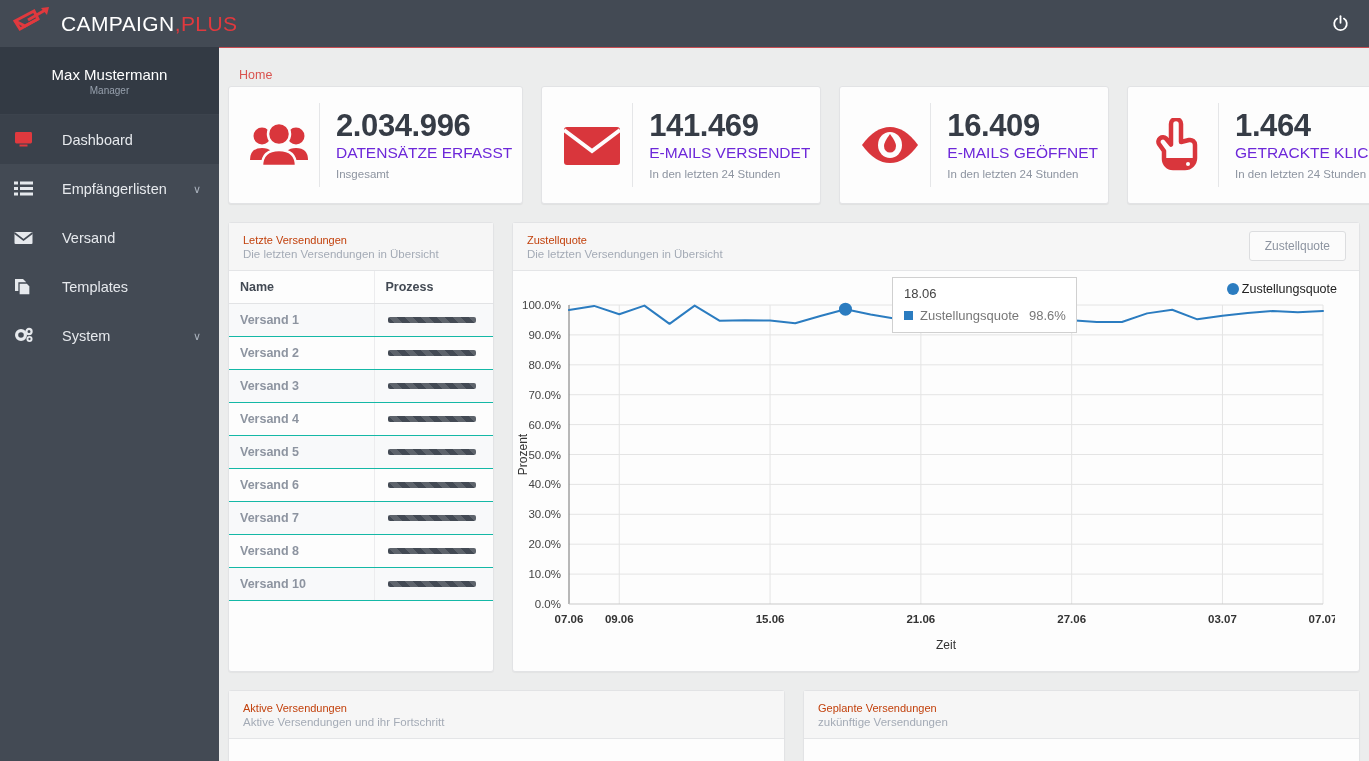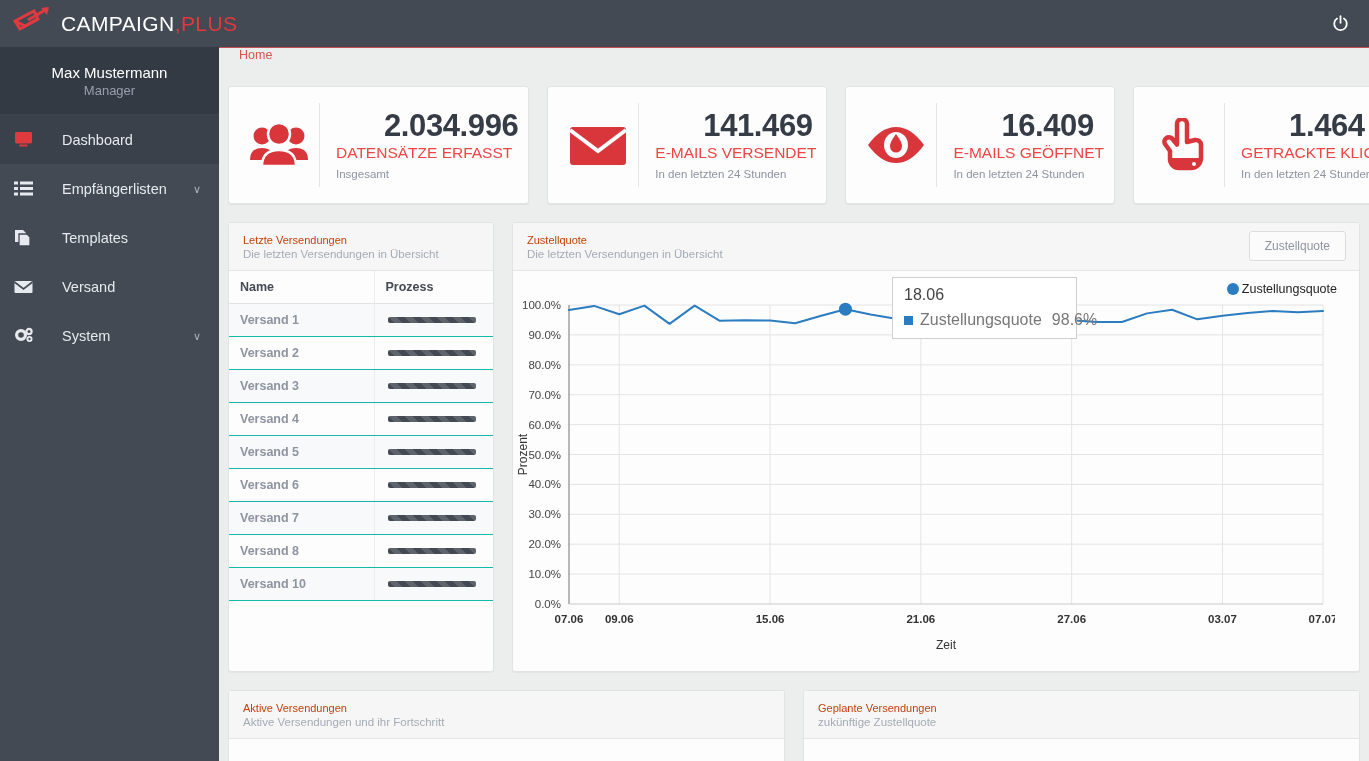--- a/index.html
+++ b/index.html
@@ -42,21 +42,21 @@
     position: absolute; left: 0; top: 47px; width: 219px; height: 714px;
     background: #434a54; z-index: 20;
   }
   .user-block {
     height: 68px; background: #333a44;
     display: flex; flex-direction: column;
     align-items: center; justify-content: center;
     border-bottom: 1px solid #3c434d;
   }
   .user-name { color: #ffffff; font-size: 15px; font-weight: 400; }
-  .user-role { color: #97a0ad; font-size: 13px; margin-top: 2px; }
+  .user-role { color: #97a0ad; font-size: 10px; margin-top: 2px; }
 
   .nav-item {
     height: 49px; display: flex; align-items: center;
     padding-left: 14px; cursor: pointer; position: relative;
     color: #e6e9ed; font-size: 14.5px; gap: 13px;
   }
   .nav-item.active { background: #3a414b; }
   .nav-ico {
     width: 24px; height: 18px; flex: 0 0 auto;
     display: flex; align-items: center; justify-content: flex-start;
@@ -69,21 +69,21 @@
   }
 
   
   .content {
     position: absolute; left: 219px; top: 47px;
     width: 1150px; height: 714px;
     background: #eceded;
   }
   .breadcrumb-bar {
     height: 35px; background: #eceded;
-    display: flex; align-items: flex-start; padding-left: 20px;
+    display: flex; align-items: flex-end; padding-left: 20px;
     border-top: 1px solid #c84d52;
   }
   .breadcrumb-link { color: #d9534f; font-size: 12.5px; cursor: pointer; }
 
   .wrap { padding: 0 9px; }
 
   
   .stats-row { display: flex; gap: 18px; padding: 4px 0 0 0; }
   .stat-card {
     flex: 1 1 0; height: 118px; background: #fdfdfd;
@@ -94,24 +94,24 @@
   .stat-ico {
     width: 80px; flex: 0 0 80px; display: flex;
     align-items: center; justify-content: center;
   }
   .stat-div {
     width: 1px; height: 84px; background: #e5e6e8; flex: 0 0 1px;
   }
   .stat-body { padding-left: 16px; overflow: hidden; }
   .stat-num {
     font-size: 31px; color: #363c46; font-weight: 700;
-    line-height: 1.06; letter-spacing: -.4px; white-space: nowrap; margin-left: 48px;
+    line-height: 1.06; letter-spacing: -.4px; white-space: nowrap;
   }
   .stat-lbl {
-    font-size: 15.5px; color: #ef4444; line-height: 1.22;
+    font-size: 15.5px; color: #6d28d9; line-height: 1.22;
     white-space: nowrap; margin-top: 1px;
   }
   .stat-sub {
     font-size: 11.5px; color: #8d94a0; margin-top: 5px; white-space: nowrap;
   }
 
   
   .mid-row { display: flex; gap: 18px; margin-top: 18px; }
   .panel {
     background: #fdfdfd; border: 1px solid #e2e3e5; border-radius: 3px;
@@ -165,21 +165,21 @@
     display: flex; align-items: center; font-size: 12.5px; color: #222;
   }
   .legend-dot {
     width: 12px; height: 12px; border-radius: 50%;
     background: #2b7cc0; margin-right: 3px;
   }
   .tooltip {
     position: absolute; left: 379px; top: 6px;
     width: 185px; background: #fff;
     border: 1px solid #d0d0d0; padding: 8px 11px 9px 11px;
-    font-size: 16px; color: #555;
+    font-size: 13px; color: #555;
   }
   .tooltip-date { color: #444; margin-bottom: 7px; }
   .tooltip-row { display: flex; align-items: center; }
   .tooltip-sq {
     width: 9px; height: 9px; background: #2b7cc0;
     margin-right: 7px; flex: 0 0 9px;
   }
   .tooltip-name { color: #777; }
   .tooltip-val { color: #777; margin-left: 10px; }
 
@@ -241,37 +241,37 @@
         <rect x="0" y="11.5" width="4" height="3" fill="#e6e9ed"></rect>
         <rect x="6" y="11.5" width="13" height="3" fill="#e6e9ed"></rect>
       </svg>
     </span>
     <span class="nav-label">Empfängerlisten</span>
     <span class="nav-caret">∨</span>
   </div>
 
   <div class="nav-item">
     <span class="nav-ico">
+      <svg width="19" height="14" viewBox="0 0 19 14">
+        <rect x="0.5" y="1" width="18" height="12" rx="1" fill="#e6e9ed"></rect>
+        <path d="M0.5 2 L9.5 9 L18.5 2" fill="none" stroke="#434a54" stroke-width="1.6"></path>
+      </svg>
+    </span>
+    <span class="nav-label">Versand</span>
+    <span class="nav-caret"></span>
+  </div>
+
+  <div class="nav-item">
+    <span class="nav-ico">
       <svg width="19" height="18" viewBox="0 0 19 18">
         <path d="M1 1 h8 l3 3 v9 h-11 z" fill="#e6e9ed"></path>
         <path d="M5 5 h8 l3 3 v9 h-11 z" fill="#e6e9ed" stroke="#434a54" stroke-width="1.3"></path>
       </svg>
     </span>
     <span class="nav-label">Templates</span>
-    <span class="nav-caret"></span>
-  </div>
-
-  <div class="nav-item">
-    <span class="nav-ico">
-      <svg width="19" height="14" viewBox="0 0 19 14">
-        <rect x="0.5" y="1" width="18" height="12" rx="1" fill="#e6e9ed"></rect>
-        <path d="M0.5 2 L9.5 9 L18.5 2" fill="none" stroke="#434a54" stroke-width="1.6"></path>
-      </svg>
-    </span>
-    <span class="nav-label">Versand</span>
     <span class="nav-caret"></span>
   </div>
 
   <div class="nav-item">
     <span class="nav-ico">
       <svg width="20" height="17" viewBox="0 0 20 17">
         <circle cx="7" cy="8" r="4.4" fill="none" stroke="#e6e9ed" stroke-width="3.2"></circle>
         <circle cx="7" cy="8" r="1.3" fill="#434a54"></circle>
         <circle cx="15" cy="4.5" r="2.6" fill="none" stroke="#e6e9ed" stroke-width="2.2"></circle>
         <circle cx="15.5" cy="12" r="2.1" fill="none" stroke="#e6e9ed" stroke-width="1.9"></circle>
@@ -523,19 +523,19 @@
     <div class="bot-row">
       <div class="panel panel-bot">
         <div class="panel-head">
           <div class="panel-title">Aktive Versendungen</div>
           <div class="panel-sub">Aktive Versendungen und ihr Fortschritt</div>
         </div>
       </div>
       <div class="panel panel-bot">
         <div class="panel-head">
           <div class="panel-title">Geplante Versendungen</div>
-          <div class="panel-sub">zukünftige Zustellquote</div>
+          <div class="panel-sub">zukünftige Versendungen</div>
         </div>
       </div>
     </div>
 
   </div>
 </div>
 
 </body></html>

